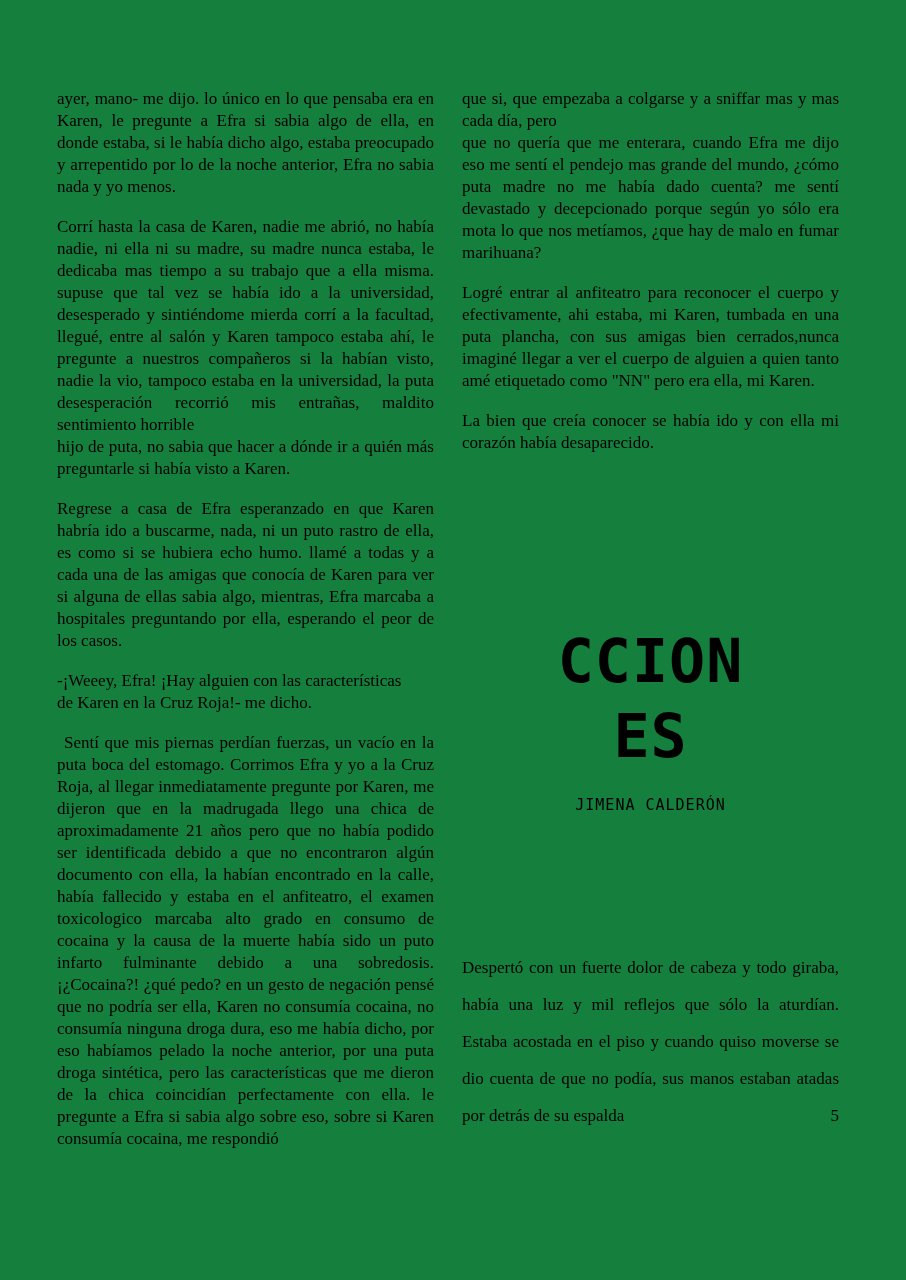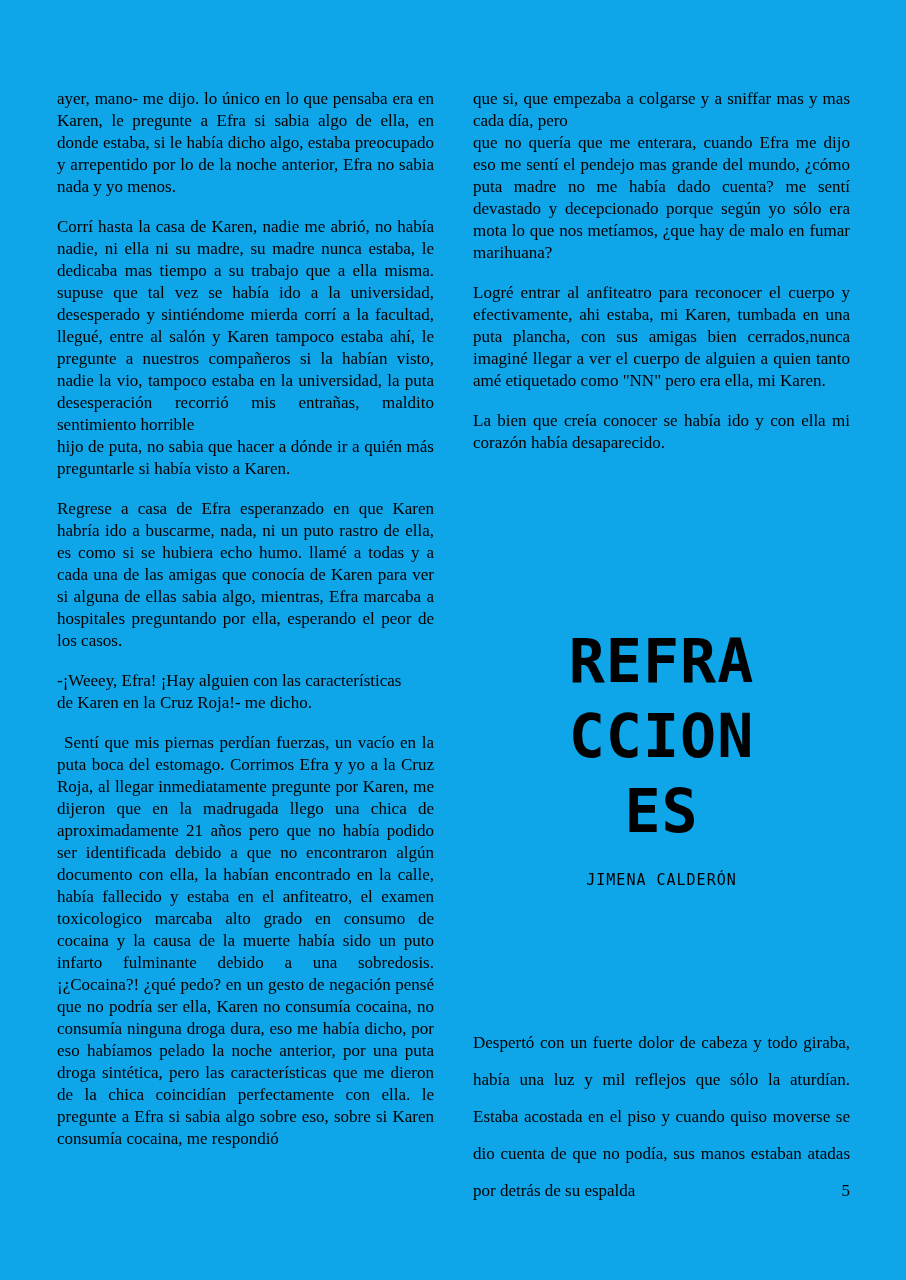--- a/index.html
+++ b/index.html
@@ -1,34 +1,34 @@
 <!DOCTYPE html>
 <html><head>
 <meta charset="utf-8">
 <style>
   html,body{margin:0;padding:0;background:#fff;}
   .page{
     position:relative;
     width:906px;height:1280px;
-    background:#0ea5e9;
+    background:#15803d;
     font-family:"Liberation Serif", serif;
     font-size:17px;
     color:#000000;
     overflow:hidden;
   }
   .col{
     position:absolute;
     top:88px;
     width:377px;
     line-height:22px;
     text-align:justify;
     text-justify:inter-word;
   }
   .col-left{left:57px;}
-  .col-right{left:473px;}
+  .col-right{left:462px;}
   .col p{margin:0 0 18px 0;}
   .indented{text-indent:7px;}
   .title-block{
     margin-top:170px;
     text-align:center;
     font-family:"DejaVu Sans Mono", monospace;
     font-weight:bold;
   }
   .title-line{
     font-size:60px;
@@ -69,21 +69,20 @@
     <p><span>-¡Weeey, Efra! ¡Hay alguien con las características</span><br><span>de Karen en la Cruz Roja!- me dicho.</span></p>
     <p class="indented">Sentí que mis piernas perdían fuerzas, un vacío en la puta boca del estomago. Corrimos Efra y yo a la Cruz Roja, al llegar inmediatamente pregunte por Karen, me dijeron que en la madrugada llego una chica de aproximadamente 21 años pero que no había podido ser identificada debido a que no encontraron algún documento con ella, la habían encontrado en la calle, había fallecido y estaba en el anfiteatro, el examen toxicologico marcaba alto grado en consumo de cocaina y la causa de la muerte había sido un puto infarto fulminante debido a una sobredosis. ¡¿Cocaina?! ¿qué pedo? en un gesto de negación pensé que no podría ser ella, Karen no consumía cocaina, no consumía ninguna droga dura, eso me había dicho, por eso habíamos pelado la noche anterior, por una puta droga sintética, pero las características que me dieron de la chica coincidían perfectamente con ella. le pregunte a Efra si sabia algo sobre eso, sobre si Karen consumía cocaina, me respondió</p>
   </div>
 
   <div class="col col-right">
     <p><span>que si, que empezaba a colgarse y a sniffar mas y mas cada día, pero</span><br><span>que no quería que me enterara, cuando Efra me dijo eso me sentí el pendejo mas grande del mundo, ¿cómo puta madre no me había dado cuenta? me sentí devastado y decepcionado porque según yo sólo era mota lo que nos metíamos, ¿que hay de malo en fumar marihuana?</span></p>
     <p>Logré entrar al anfiteatro para reconocer el cuerpo y efectivamente, ahi estaba, mi Karen, tumbada en una puta plancha, con sus amigas bien cerrados,nunca imaginé llegar a ver el cuerpo de alguien a quien tanto amé etiquetado como "NN" pero era ella, mi Karen.</p>
     <p>La bien que creía conocer se había ido y con ella mi corazón había desaparecido.</p>
 
     <div class="title-block">
-      <div class="title-line">REFRA</div>
       <div class="title-line">CCION</div>
       <div class="title-line">ES</div>
       <div class="byline">JIMENA CALDERÓN</div>
     </div>
 
     <div class="closing">
       <p>Despertó con un fuerte dolor de cabeza y todo giraba, había una luz y mil reflejos que sólo la aturdían. Estaba acostada en el piso y cuando quiso moverse se dio cuenta de que no podía, sus manos estaban atadas por detrás de su espalda</p>
       <span class="pagenum">5</span>
     </div>
   </div>

